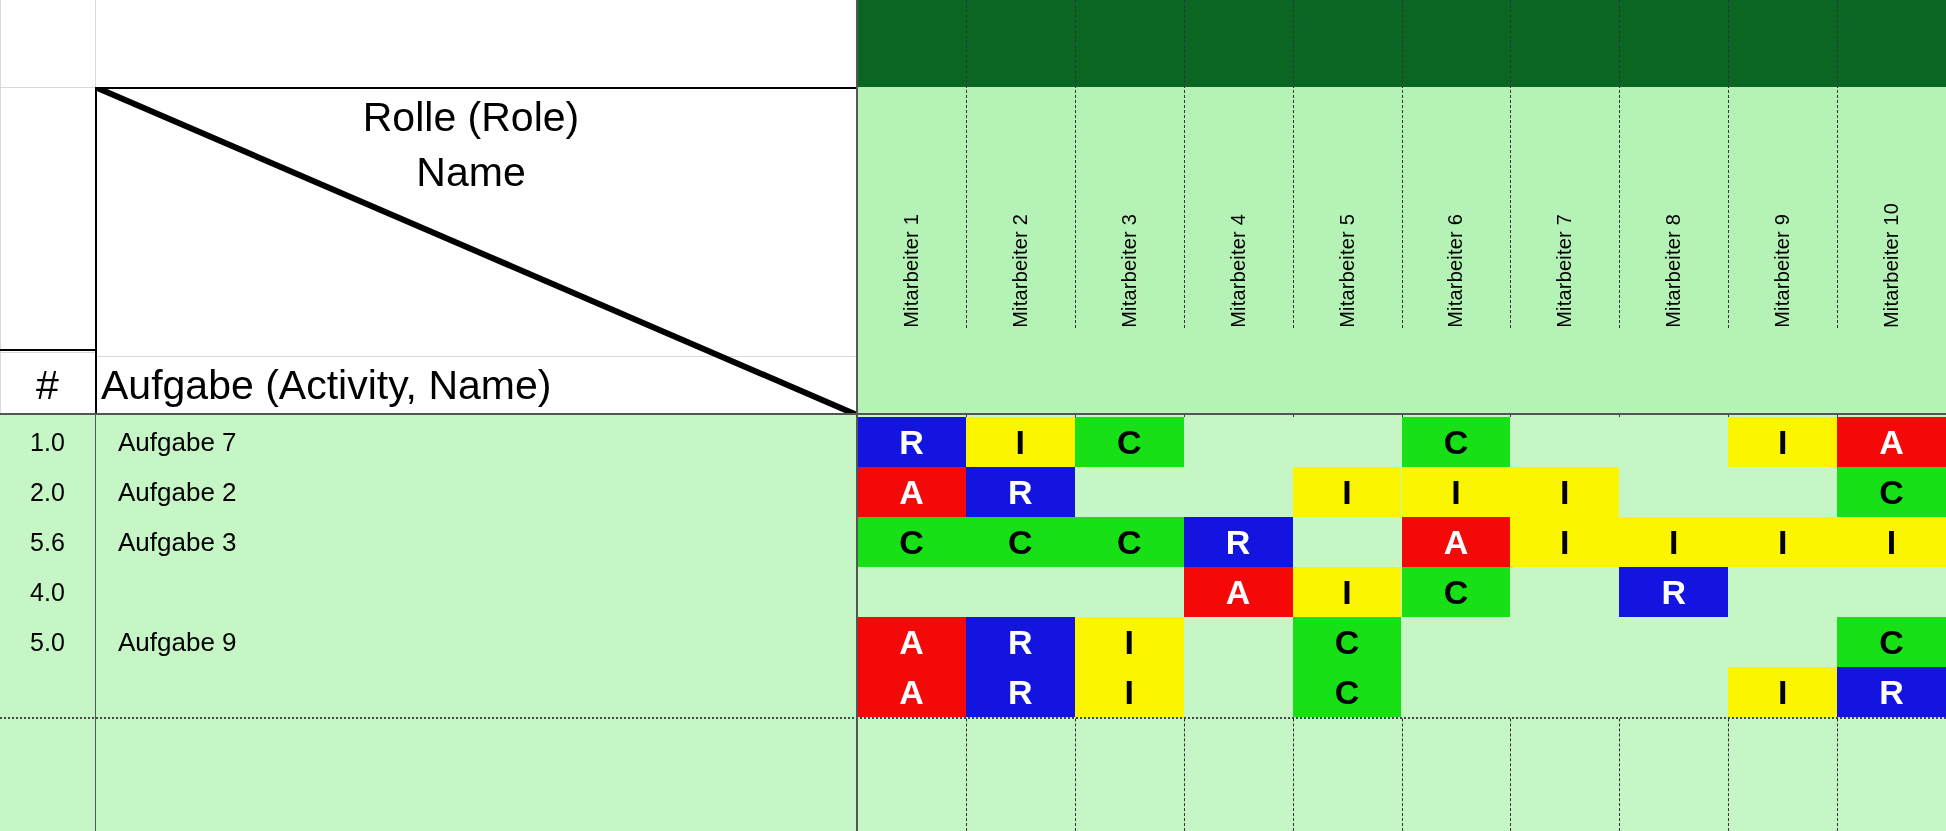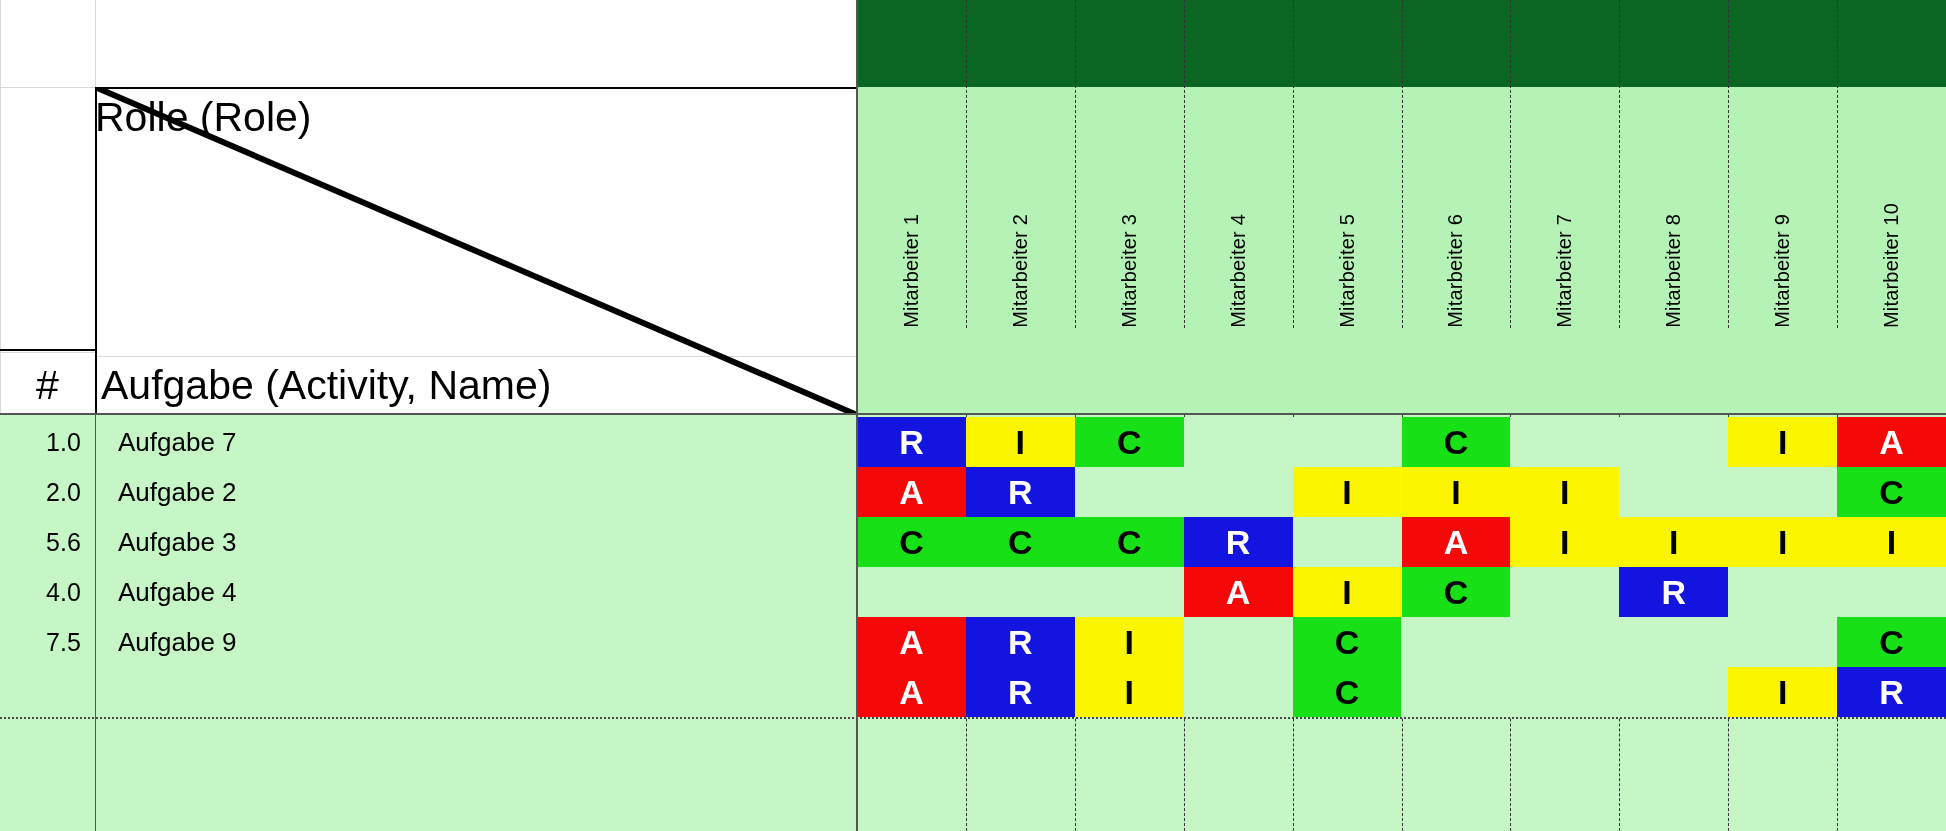--- a/index.html
+++ b/index.html
@@ -21,21 +21,21 @@
     background:#0b6623;
   }
 
   
   #corner{
     position:absolute;left:0;top:0;width:857px;height:415px;background:#fff;
   }
   #diag{position:absolute;left:95px;top:87px;width:762px;height:328px;}
   #rolename{
     position:absolute;left:95px;top:90px;width:752px;
-    text-align:left;color:#000;
+    text-align:center;color:#000;
     font-size:41px;line-height:55px;
   }
   #rolename .ln{display:block;}
 
   
   #hdr-num{
     position:absolute;left:0;top:355px;width:95px;height:60px;
     display:flex;align-items:center;justify-content:center;
     font-size:41px;color:#000;background:transparent;
   }
@@ -75,21 +75,21 @@
   }
   .row{
     position:absolute;left:0;width:1946px;height:50px;
     background:#c6f5c6;
   }
   .row-sep{
     position:absolute;left:0;width:1946px;height:0;
     border-top:2px dotted #444;
   }
   .cell-num{
-    position:absolute;left:16px;width:95px;height:50px;
+    position:absolute;left:0;width:95px;height:50px;
     display:flex;align-items:center;justify-content:center;
     font-size:25px;color:#000;
   }
   .cell-task{
     position:absolute;left:118px;width:720px;height:50px;
     display:flex;align-items:center;
     font-size:26px;color:#000;white-space:nowrap;
   }
   .raci{
     position:absolute;height:50px;
@@ -128,20 +128,21 @@
   <svg id="diag" viewBox="0 0 762 328" preserveAspectRatio="none">
     <line x1="0" y1="0" x2="762" y2="328" stroke="#000" stroke-width="6" vector-effect="non-scaling-stroke"></line>
   </svg>
 
   <div class="vline-solid" style="left:95px;top:87px;height:328px;"></div>
   <div class="hline-solid" style="left:95px;top:87px;width:762px;"></div>
   <div class="hline-solid" style="left:0px;top:349px;width:95px;"></div>
 
   <div id="rolename">
     <span class="ln">Rolle (Role)</span>
+    <span class="ln">Name</span>
   </div>
 
   <div id="hdr-num">#</div>
   <div id="hdr-task">Aufgabe (Activity, Name)</div>
 
   <div id="colhdr"></div>
   <div id="colhdr-cells">
       <div class="colhdr-cell" style="left: 857px; width: 108.9px;">
         <span class="rot">Mitarbeiter 1</span>
       </div>
@@ -230,34 +231,33 @@
       <div class="raci R" style="left: 1183.7px; width: 108.9px; top: 102px;">R</div>
       <div class="raci empty" style="left: 1292.6px; width: 108.9px; top: 102px;"></div>
       <div class="raci A" style="left: 1401.5px; width: 108.9px; top: 102px;">A</div>
       <div class="raci I" style="left: 1510.4px; width: 108.9px; top: 102px;">I</div>
       <div class="raci I" style="left: 1619.3px; width: 108.9px; top: 102px;">I</div>
       <div class="raci I" style="left: 1728.2px; width: 108.9px; top: 102px;">I</div>
       <div class="raci I" style="left: 1837.1px; width: 108.9px; top: 102px;">I</div>
       <div class="row-sep" style="top: 152px;"></div>
       <div class="row" style="top: 152px;"></div>
       <div class="cell-num" style="top: 152px;">4.0</div>
-      <div class="cell-task" style="top: 152px;">Aufgabe 4</div>
       <div class="raci empty" style="left: 857px; width: 108.9px; top: 152px;"></div>
       <div class="raci empty" style="left: 965.9px; width: 108.9px; top: 152px;"></div>
       <div class="raci empty" style="left: 1074.8px; width: 108.9px; top: 152px;"></div>
       <div class="raci A" style="left: 1183.7px; width: 108.9px; top: 152px;">A</div>
       <div class="raci I" style="left: 1292.6px; width: 108.9px; top: 152px;">I</div>
       <div class="raci C" style="left: 1401.5px; width: 108.9px; top: 152px;">C</div>
       <div class="raci empty" style="left: 1510.4px; width: 108.9px; top: 152px;"></div>
       <div class="raci R" style="left: 1619.3px; width: 108.9px; top: 152px;">R</div>
       <div class="raci empty" style="left: 1728.2px; width: 108.9px; top: 152px;"></div>
       <div class="raci empty" style="left: 1837.1px; width: 108.9px; top: 152px;"></div>
       <div class="row-sep" style="top: 202px;"></div>
       <div class="row" style="top: 202px;"></div>
-      <div class="cell-num" style="top: 202px;">7.5</div>
+      <div class="cell-num" style="top: 202px;">5.0</div>
       <div class="cell-task" style="top: 202px;">Aufgabe 9</div>
       <div class="raci A" style="left: 857px; width: 108.9px; top: 202px;">A</div>
       <div class="raci R" style="left: 965.9px; width: 108.9px; top: 202px;">R</div>
       <div class="raci I" style="left: 1074.8px; width: 108.9px; top: 202px;">I</div>
       <div class="raci empty" style="left: 1183.7px; width: 108.9px; top: 202px;"></div>
       <div class="raci C" style="left: 1292.6px; width: 108.9px; top: 202px;">C</div>
       <div class="raci empty" style="left: 1401.5px; width: 108.9px; top: 202px;"></div>
       <div class="raci empty" style="left: 1510.4px; width: 108.9px; top: 202px;"></div>
       <div class="raci empty" style="left: 1619.3px; width: 108.9px; top: 202px;"></div>
       <div class="raci empty" style="left: 1728.2px; width: 108.9px; top: 202px;"></div>

